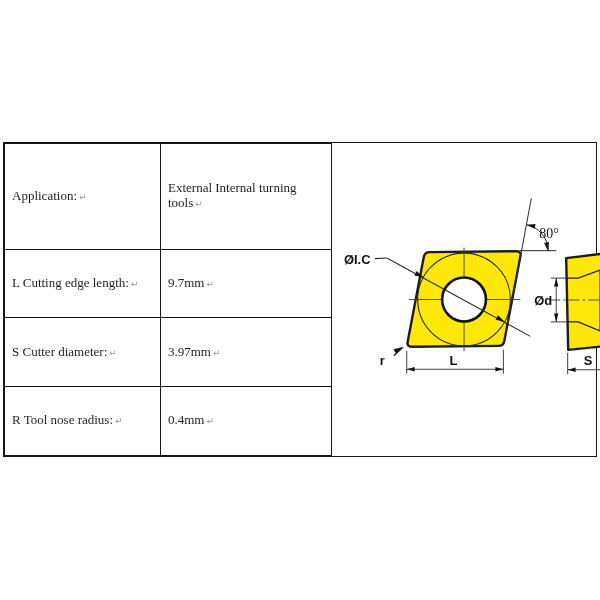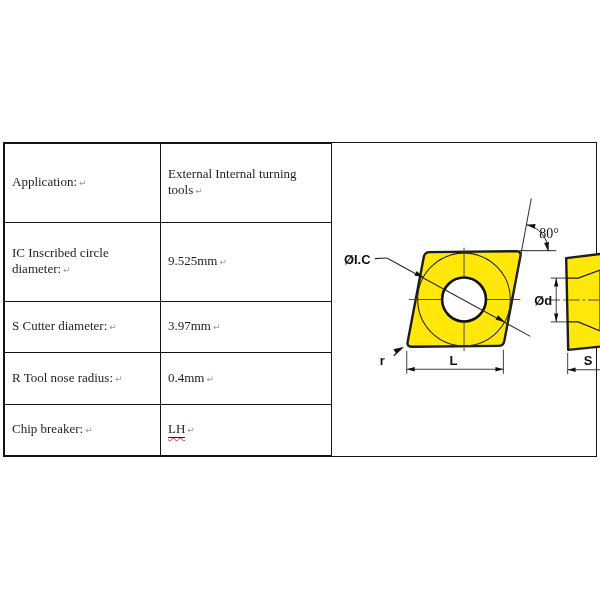--- a/index.html
+++ b/index.html
@@ -46,35 +46,31 @@
 
 <div class="canvas">
   <div class="sheet">
 
     <table class="spec">
       <tbody>
         <tr class="r-tall">
           <td class="c-label"><span>Application:</span><span class="pmark">↵</span></td>
           <td class="c-value"><span>External Internal turning tools</span><span class="pmark">↵</span></td>
         </tr>
-        <tr class="r-tall">
-          <td class="c-label"><span>IC Inscribed circle diameter:</span><span class="pmark">↵</span></td>
-          <td class="c-value"><span>9.525mm</span><span class="pmark">↵</span></td>
+        <tr class="r-single">
+          <td class="c-label"><span>L Cutting edge length:</span><span class="pmark">↵</span></td>
+          <td class="c-value"><span>9.7mm</span><span class="pmark">↵</span></td>
         </tr>
         <tr class="r-single">
           <td class="c-label"><span>S Cutter diameter:</span><span class="pmark">↵</span></td>
           <td class="c-value"><span>3.97mm</span><span class="pmark">↵</span></td>
         </tr>
         <tr class="r-single">
           <td class="c-label"><span>R Tool nose radius:</span><span class="pmark">↵</span></td>
           <td class="c-value"><span>0.4mm</span><span class="pmark">↵</span></td>
-        </tr>
-        <tr class="r-single">
-          <td class="c-label"><span>Chip breaker:</span><span class="pmark">↵</span></td>
-          <td class="c-value"><span class="misspelled"><span class="lh-inner">LH</span></span><span class="pmark">↵</span></td>
         </tr>
       </tbody>
     </table>
 
     <div class="drawing-cell">
       <svg width="288" height="312" viewBox="0 0 289 312">
 
         <g>
           <path d="M 75.9 199.1 L 92.1 113.9 Q 93 109 98 108.95 L 185 108.05 Q 190 108 189.1 112.9 L 172.9 198.1 Q 172 203 167 203.05 L 80 203.95 Q 75 204 75.9 199.1 Z" stroke="#1d1d1d" stroke-width="2.4" stroke-linejoin="round" fill="#FFE70A"></path>
           <circle cx="132.5" cy="156.5" r="46.5" fill="none" stroke="#2a2a2a" stroke-width="1.1"></circle>

